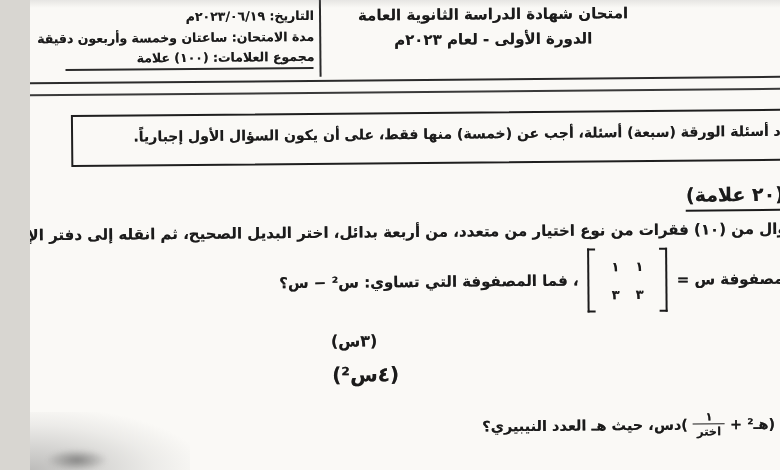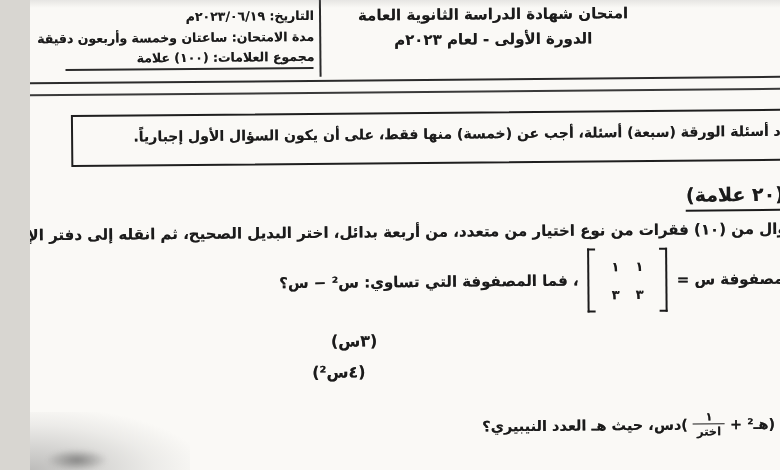--- a/index.html
+++ b/index.html
@@ -54,21 +54,21 @@
   .brk.l::before{border-right:none;}
   .brk.r::before{border-left:none;}
   .cells{
     display:grid;grid-template-columns:24px 24px;grid-template-rows:1fr 1fr;
     align-items:center;justify-items:center;
     padding:4px 8px;font-size:13px;
   }
 
   
   .opt-a{left:315px;top:341px;font-size:16px;}
-  .opt-b{left:296px;top:372px;font-size:16px;}
+  .opt-b{left:316px;top:372px;font-size:20px;}
   .frag-a{right:20px;top:358px;font-size:15px;}
   .frag-b{right:12px;top:388px;font-size:15px;}
 
   
   .q2-row{right:8px;top:408px;height:58px;display:flex;align-items:center;font-size:14.5px;}
   .int-sign{font-size:42px;line-height:44px;font-weight:400;margin:0 2px 0 8px;transform:scaleY(1.05);}
   .frac{display:inline-flex;flex-direction:column;align-items:center;margin:0 5px;line-height:1.15;}
   .frac .num{font-size:11.5px;}
   .frac .den{font-size:11.5px;border-top:1.7px solid #1b1b1b;padding:1px 4px 0 4px;}
   .word-frag{font-size:16px;}

